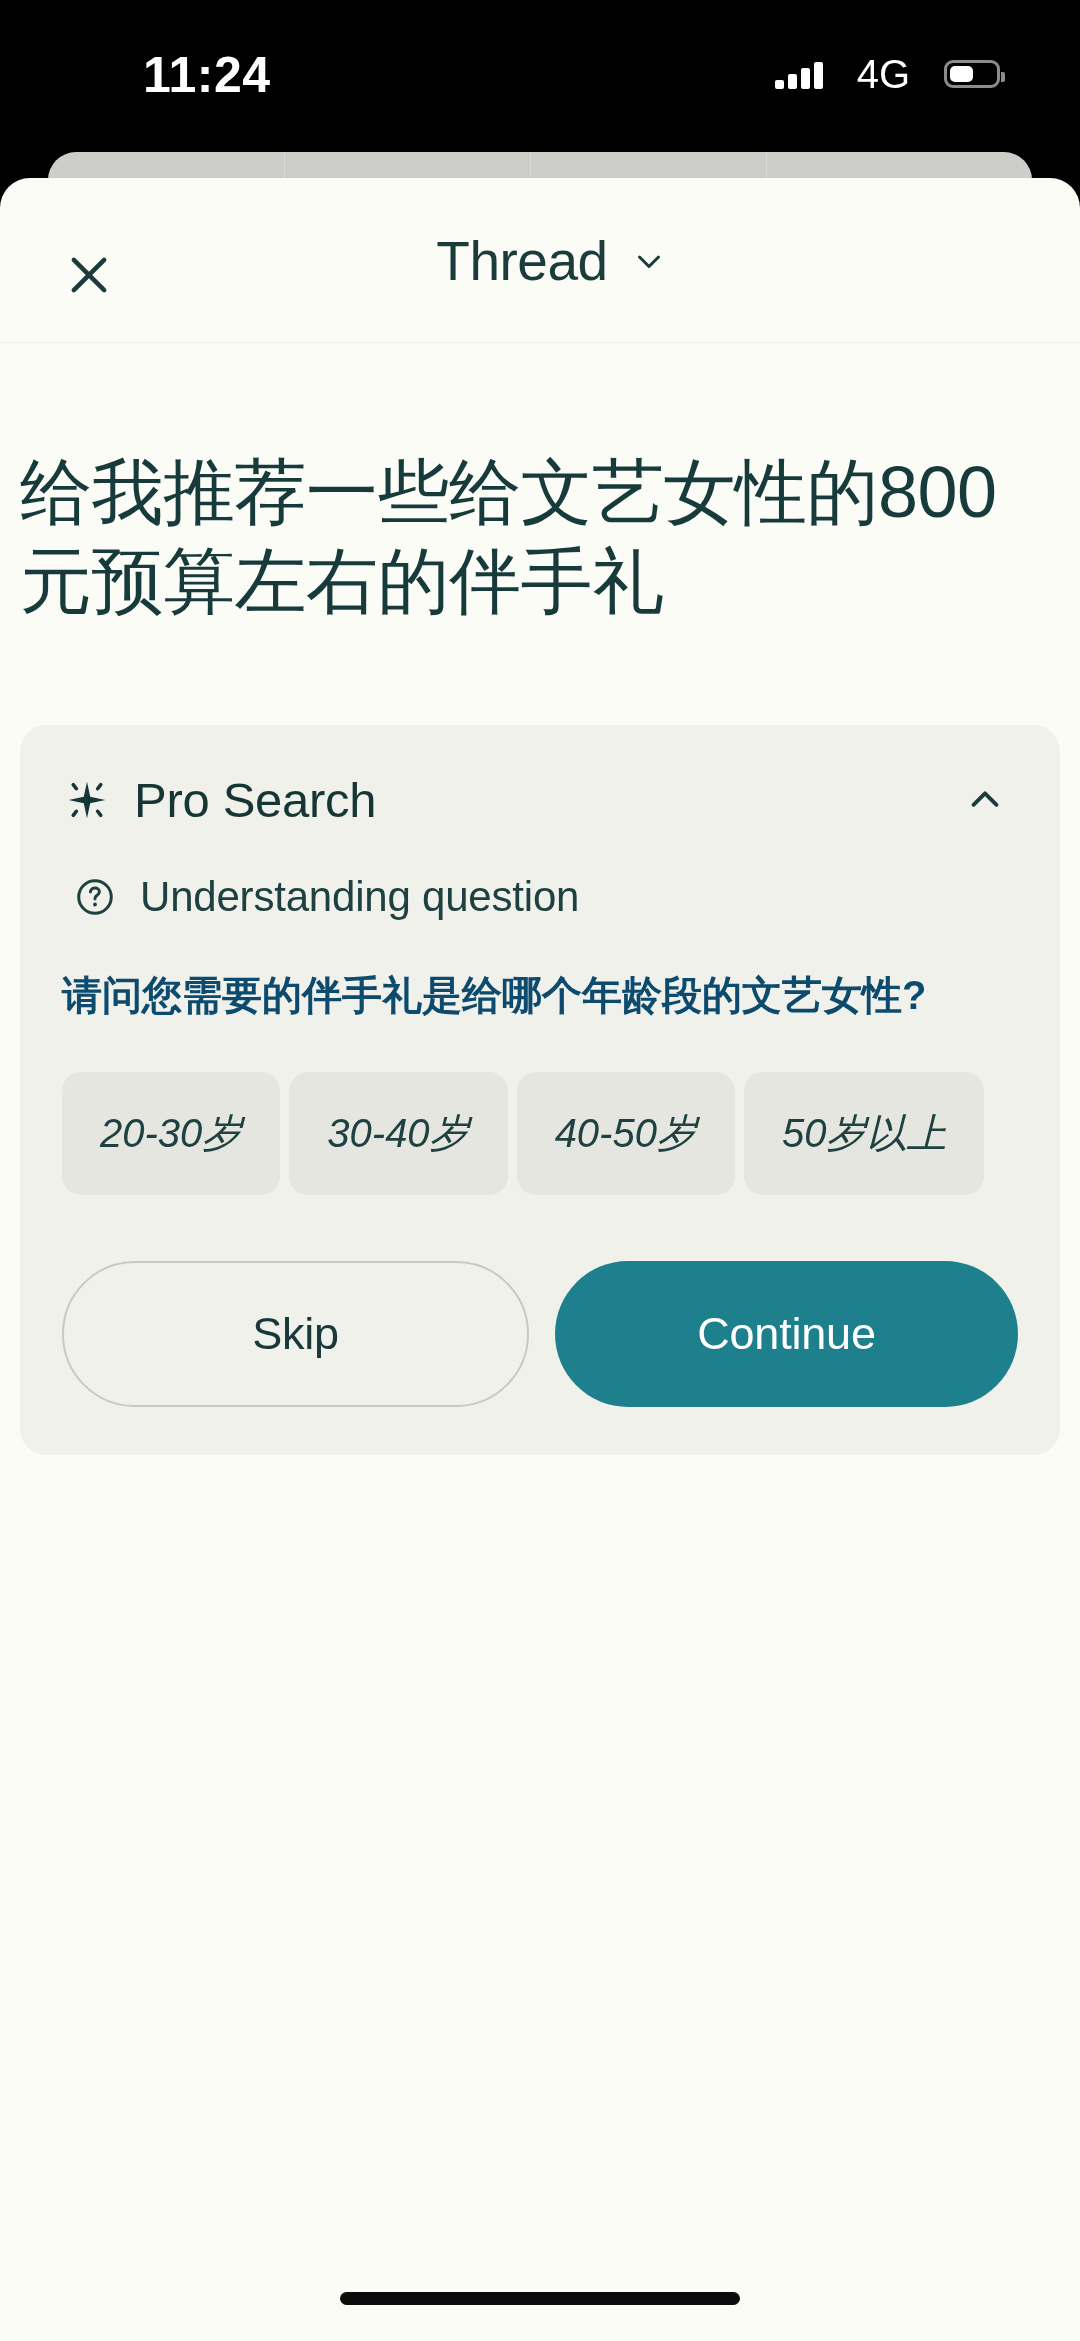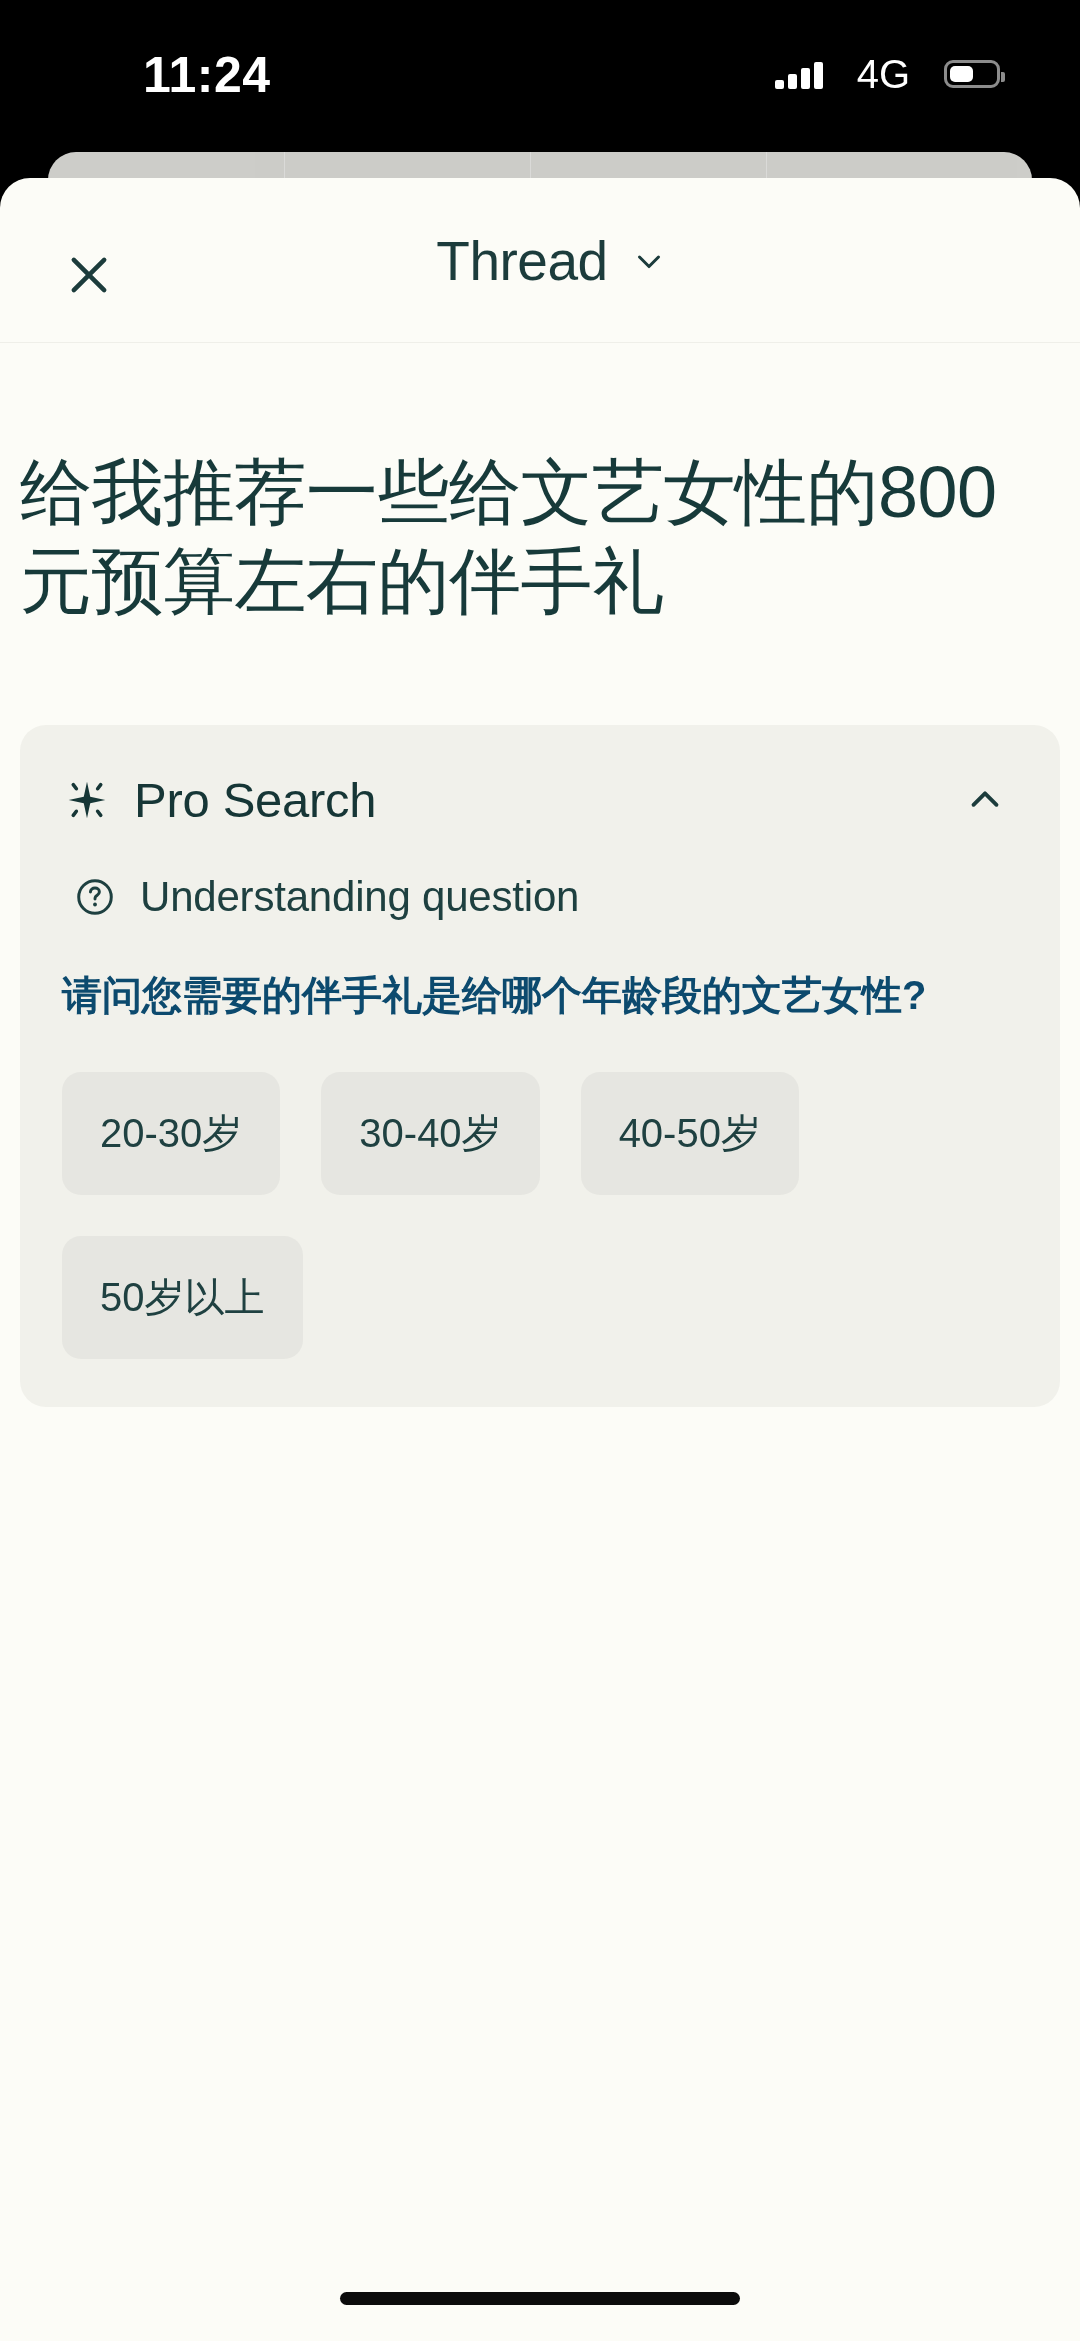--- a/index.html
+++ b/index.html
@@ -222,22 +222,23 @@
     line-height:1.42;
     font-weight:700;
     color:#0c4a6e;
     letter-spacing:0px;
     word-break:break-all;
   }
 
   .chips {
     display:flex;
     flex-wrap:wrap;
-    gap:41px;
+    gap:9px;
     margin-top:48px;
+    font-style:italic;
   }
   .chip {
     background:#E6E6E1;
     border-radius:19px;
     padding:34px 38px;
     font-size:40px;
     color:#1F4141;
     letter-spacing:0px;
     cursor:pointer;
     white-space:nowrap;
@@ -359,20 +360,24 @@
 
         <div class="followup-text">请问您需要的伴手礼是给哪个年龄段的文艺女性?</div>
 
         <div class="chips">
           <div class="chip">20-30岁</div>
           <div class="chip">30-40岁</div>
           <div class="chip">40-50岁</div>
           <div class="chip">50岁以上</div>
         </div>
 
+        <div class="actions">
+          <div class="btn btn-skip">Skip</div>
+          <div class="btn btn-continue">Continue</div>
+        </div>
 
       </div>
     </div>
 
     <div class="home-indicator"></div>
   </div>
 
 </div>
 
 </body></html>

